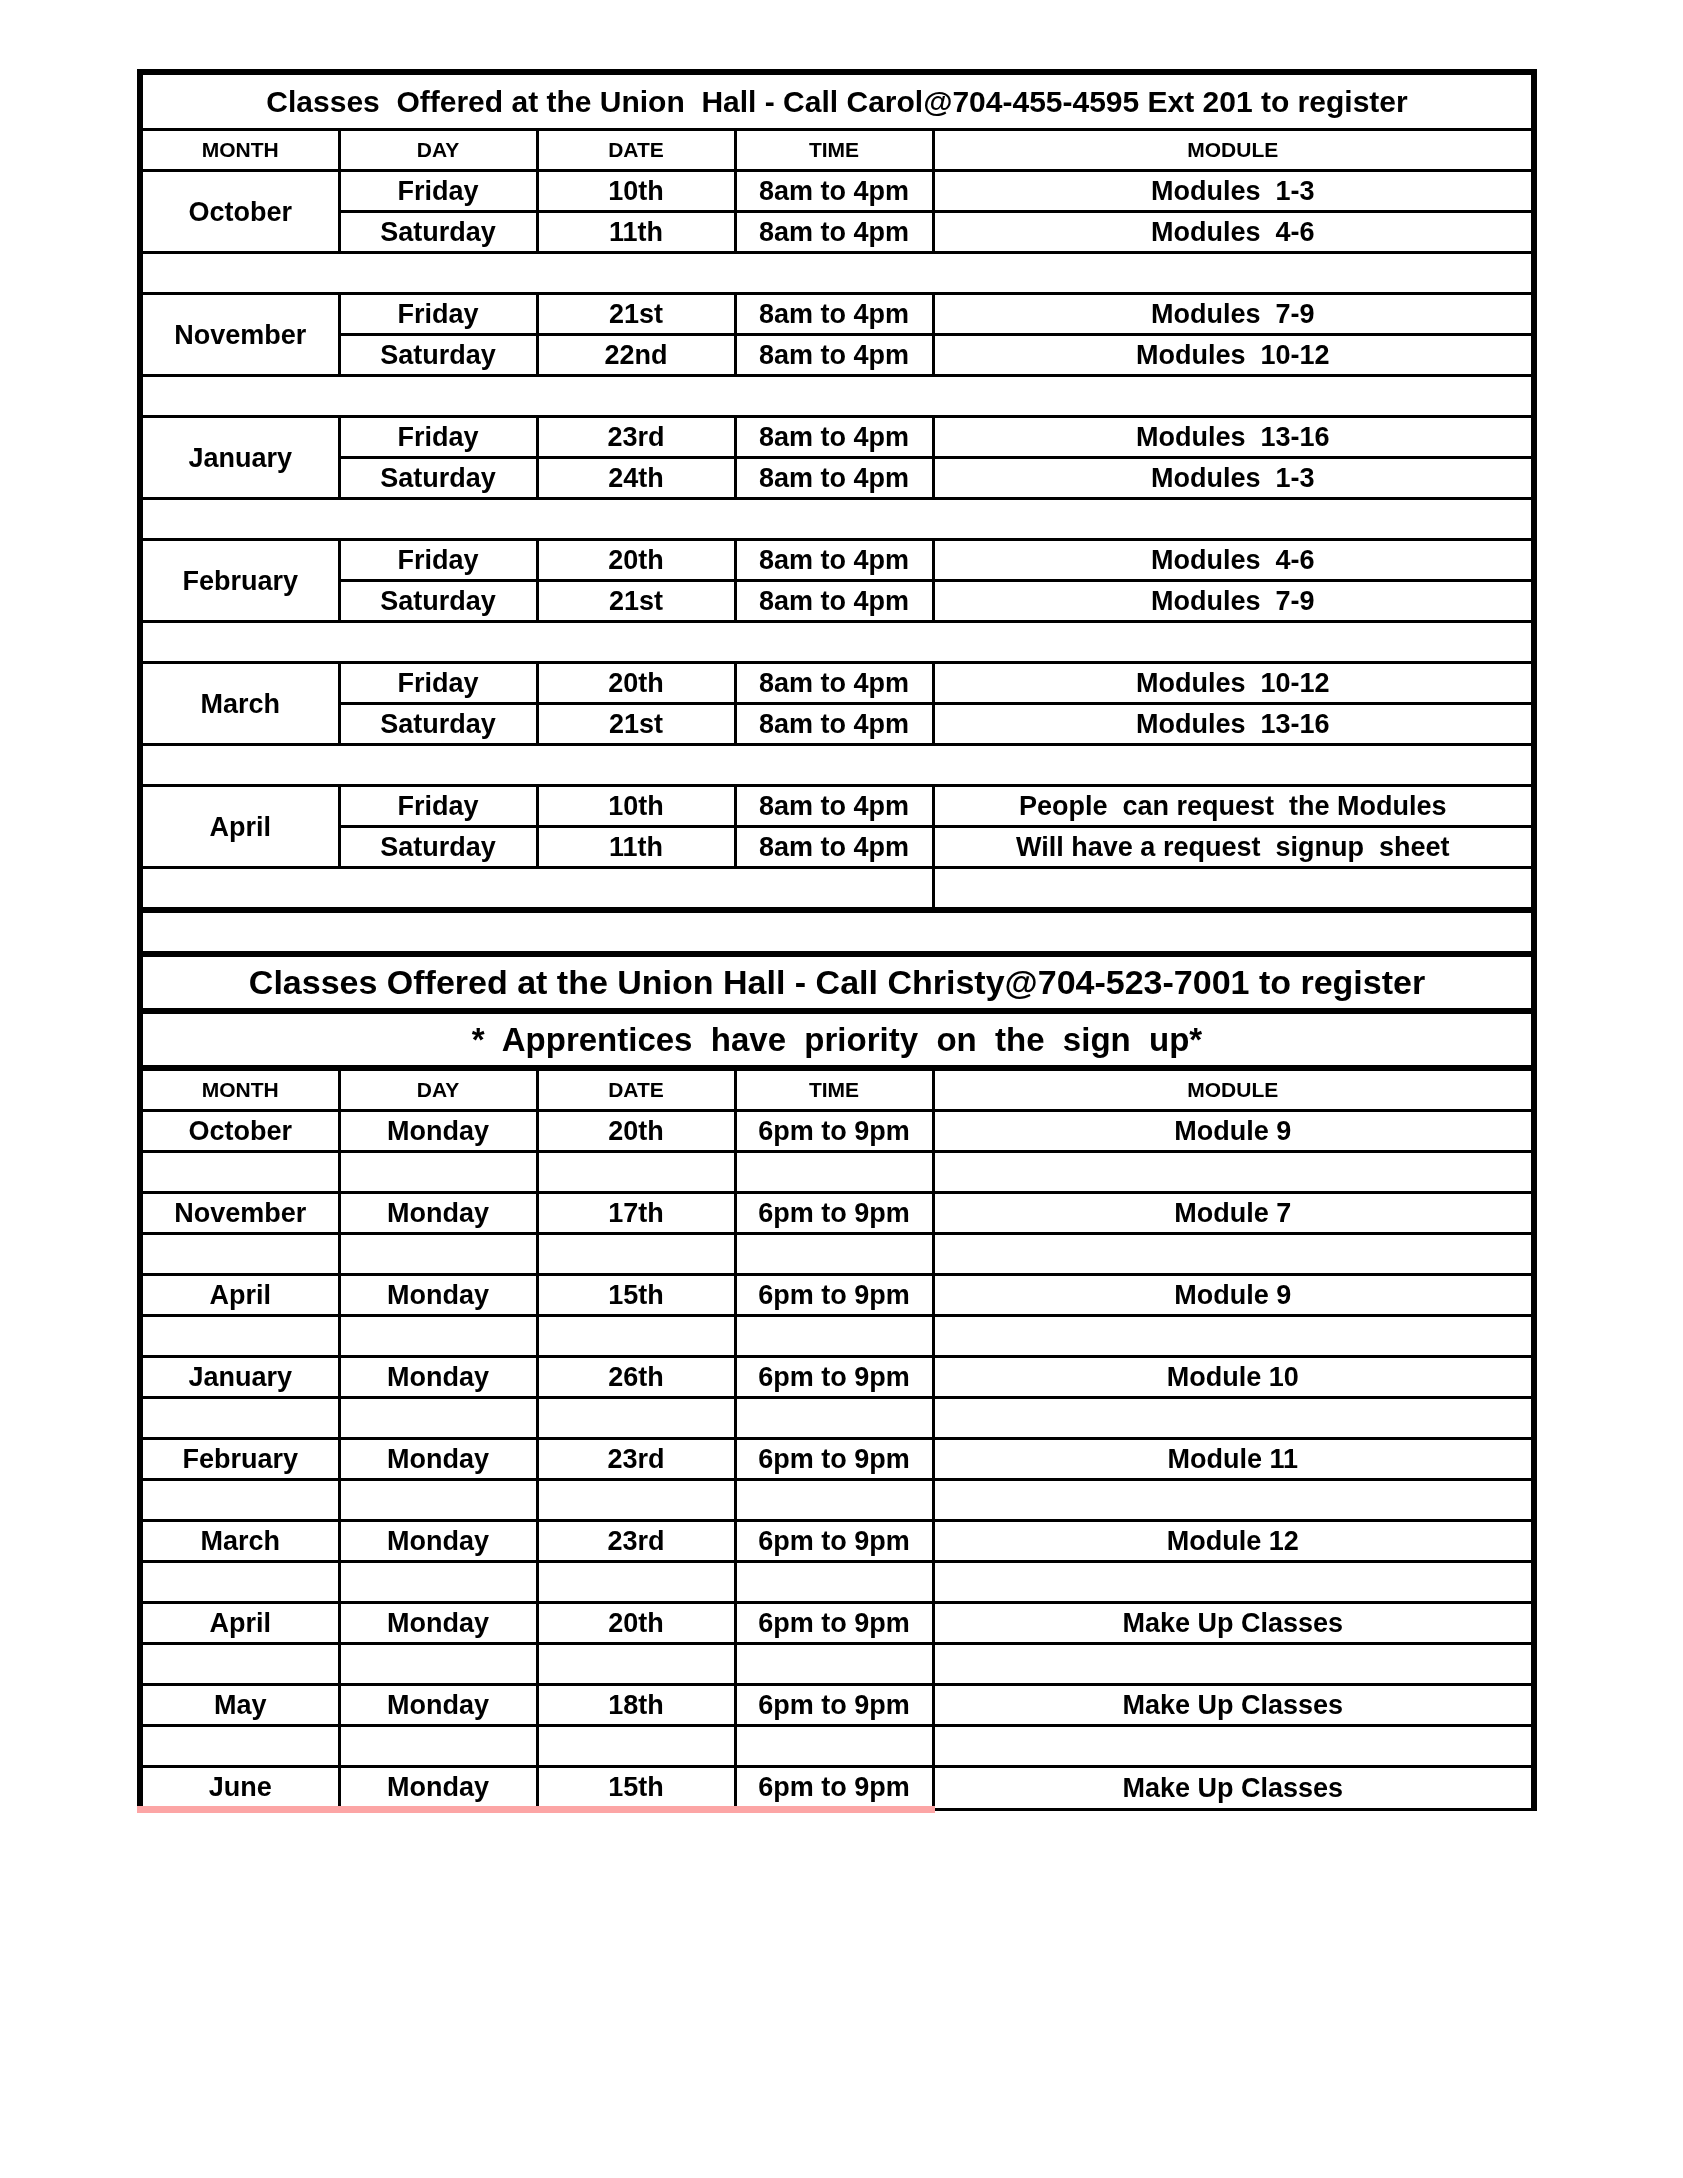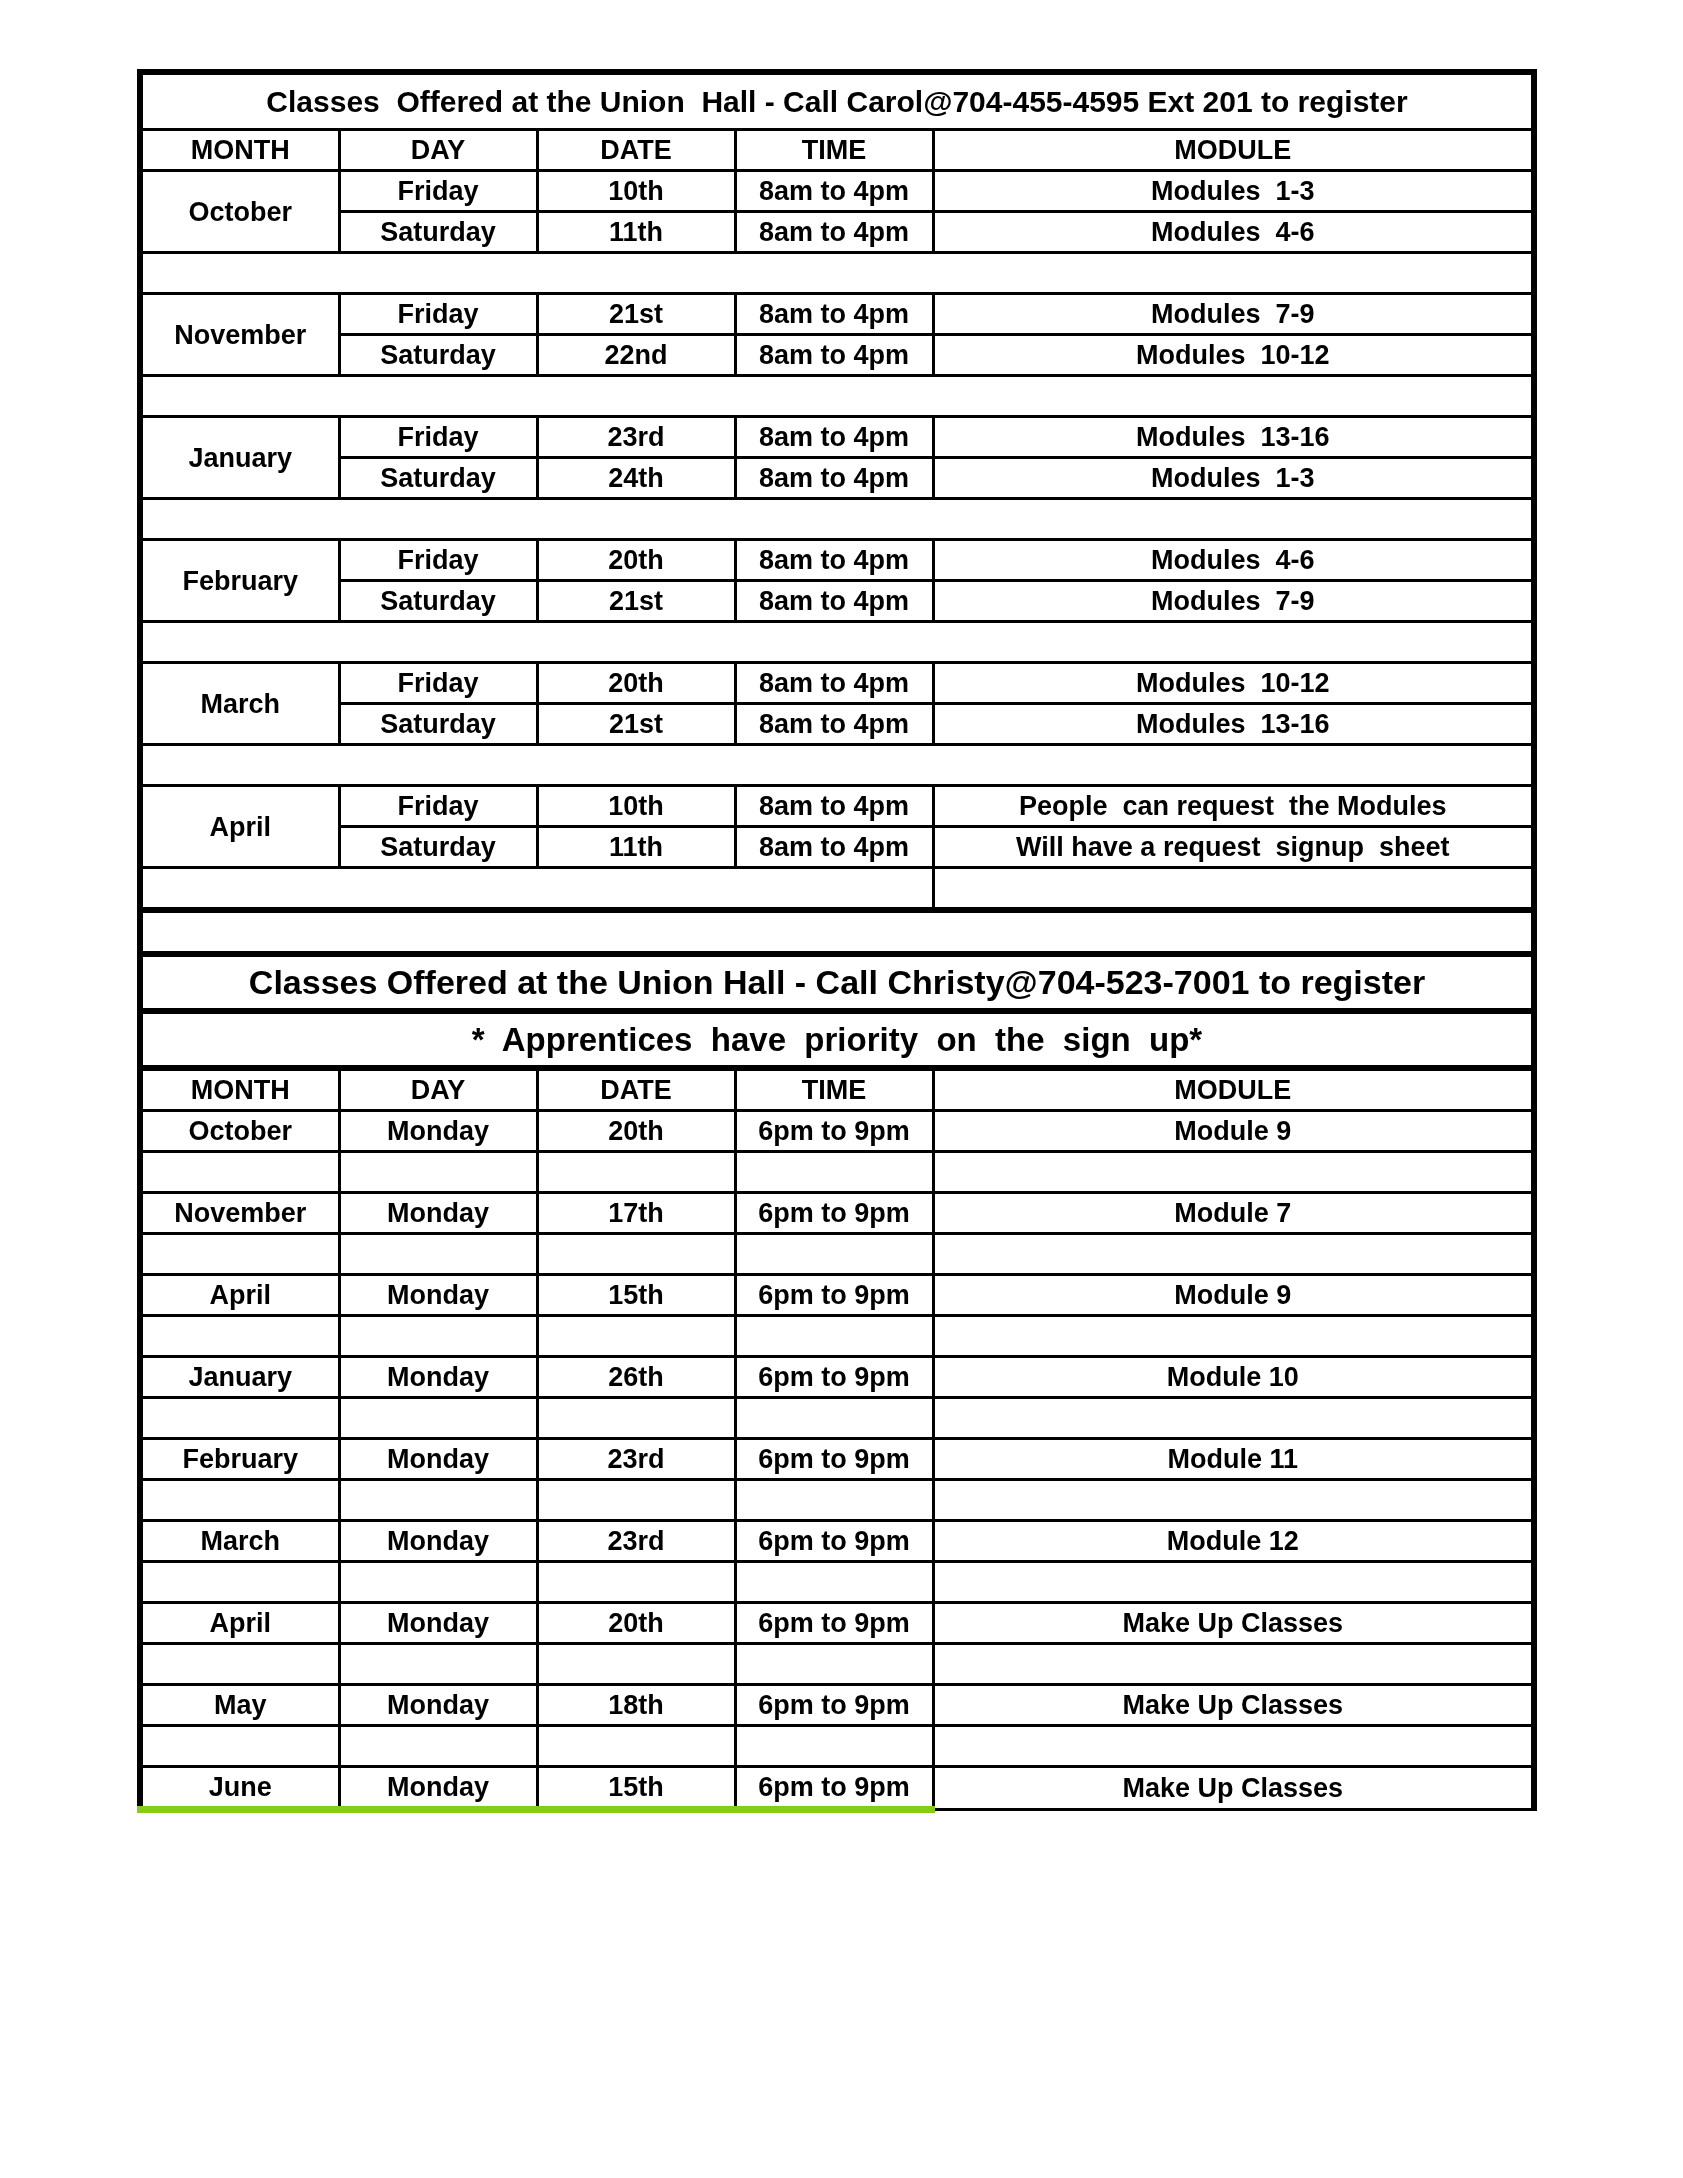--- a/index.html
+++ b/index.html
@@ -3,26 +3,26 @@
 <meta charset="utf-8">
 <style>
   html, body { margin:0; padding:0; background:#ffffff; }
   body { width:1683px; height:2178px; position:relative; font-family:"Liberation Sans", sans-serif; color:#000; }
   .sheet { position:absolute; left:137px; top:69px; width:1394px; }
   table { border-collapse:collapse; width:1394px; table-layout:fixed; }
   td { border:3px solid #000; text-align:center; vertical-align:middle; padding:0; font-weight:bold; font-size:27px; height:38px; line-height:38px; white-space:nowrap; overflow:hidden; }
   .outer-l { border-left:6px solid #000; }
   .outer-r { border-right:6px solid #000; }
   .title td { height:53px; line-height:53px; font-size:30px; border-top:6px solid #000; }
-  .hdr td { font-weight:normal; font-size:27px; font-weight:bold; }
+  .hdr td { font-weight:normal; font-size:21px; font-weight:bold; }
   .spacer td { height:38px; }
   .thick-b td { border-bottom:6px solid #000; }
   .priority td { font-size:33px; height:51px; line-height:51px; }
   .title2 td { height:51px; line-height:51px; font-size:34px; }
-  .last td.lc { border-bottom:7px solid #84cc16; }
+  .last td.lc { border-bottom:7px solid #fca5a5; }
   .last td.mc { border-bottom:3px solid #000; }
 </style>
 </head>
 <body>
 
 <div class="sheet">
 <table>
   <colgroup>
     <col style="width:199px">
         <col style="width:198px">

